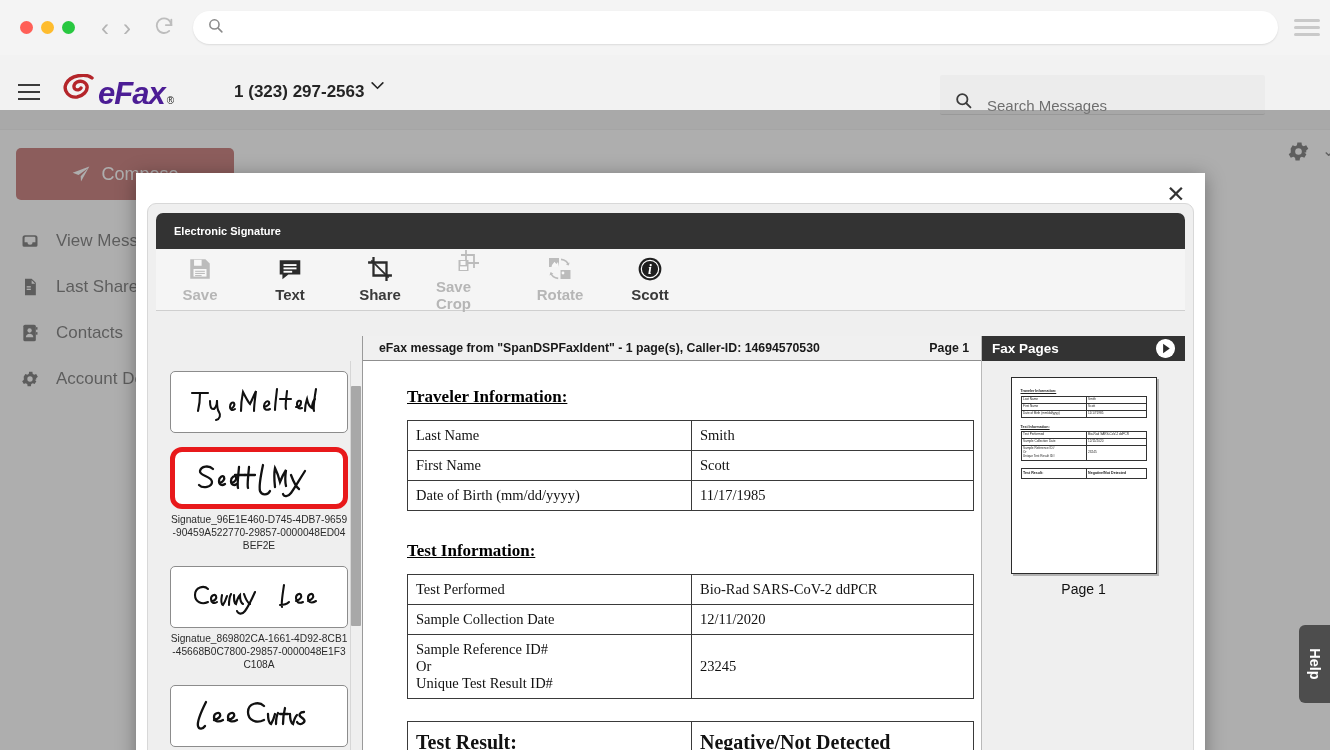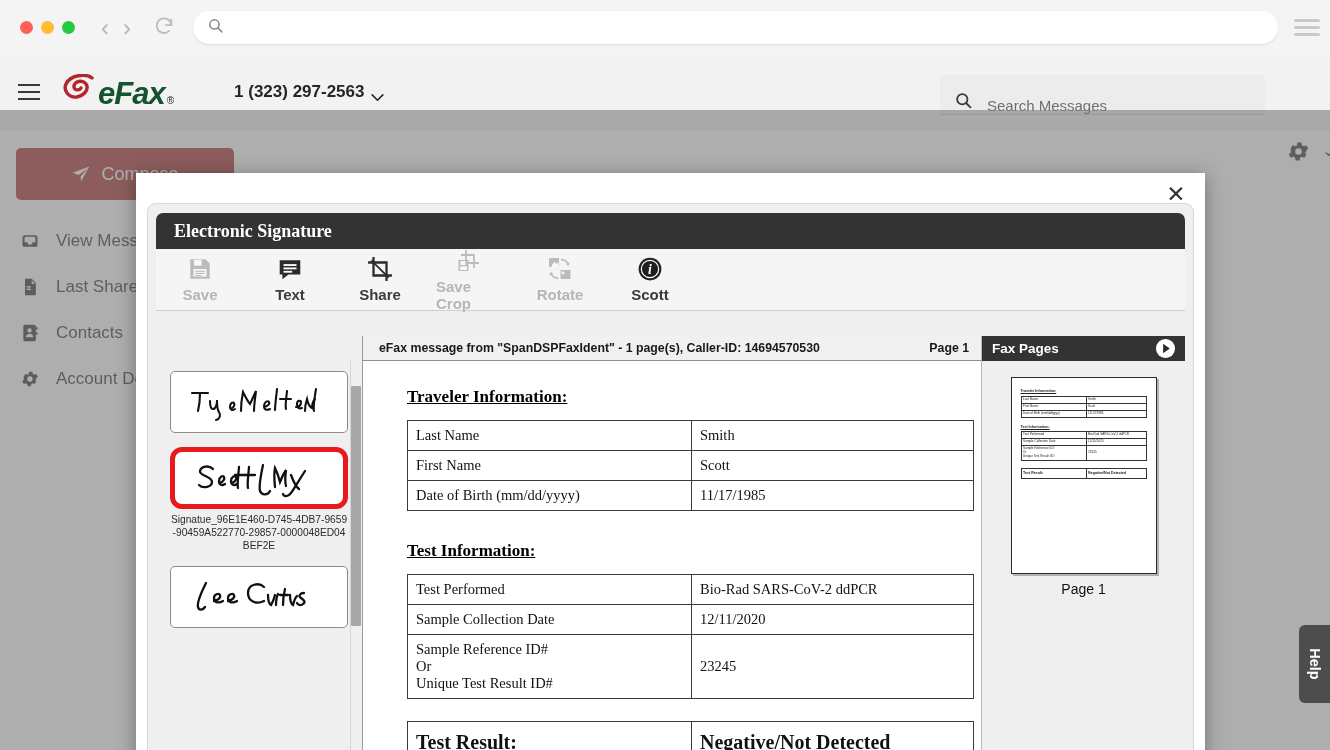--- a/index.html
+++ b/index.html
@@ -41,25 +41,25 @@
   }
   .efax-header {
     position: absolute; left: 0; top: 0; width: 1330px; height: 75px;
     background: #f2f2f2; border-bottom: 1px solid #e6e6e6;
     display: flex; align-items: center;
   }
   .hamburger-app { margin-left: 18px; display: flex; flex-direction: column; gap: 5px; }
   .hamburger-app i { display: block; width: 22px; height: 2px; background: #3b3b3b; }
   .logo { margin-left: 22px; display: flex; align-items: baseline; }
   .logo-swirl { color: #b4252a; font-size: 34px; font-weight: bold; font-style: italic; letter-spacing: -2px; }
-  .logo-text { font-size: 31px; font-weight: bold; color: #14532d; font-style: italic; letter-spacing: -1px; }
+  .logo-text { font-size: 31px; font-weight: bold; color: #4c1d95; font-style: italic; letter-spacing: -1px; }
   .logo-reg { font-size: 10px; color: #1d1d1d; margin-left: 2px; }
   .phone {
     margin-left: 60px; font-size: 17px; color: #252525; font-weight: 600;
-    display: flex; align-items: flex-end; gap: 7px;
+    display: flex; align-items: flex-start; gap: 7px;
   }
   .search-box {
     position: absolute; left: 940px; top: 20px; width: 325px; height: 40px;
     background: #ececec; border-bottom: 1px solid #c9c9c9;
     display: flex; align-items: flex-end; border-radius: 2px;
   }
   .search-box .mag { margin-left: 14px; }
   .search-box input {
     background: transparent; border: 0; outline: 0; margin-left: 14px;
     font-family: "Liberation Sans", sans-serif; font-size: 15px; color: #5a5a5a; width: 230px;
@@ -101,21 +101,21 @@
   .modal-inner {
     position: absolute; left: 11px; top: 30px; width: 1047px; height: 600px;
     background: #efefef; border-radius: 9px 9px 0 0;
     border: 1px solid #d8d8d8;
   }
 
   
   .sig-title {
     margin: 9px 8px 0 8px; height: 36px; background: #333333; border-radius: 7px 7px 0 0;
     display: flex; align-items: center; padding-left: 18px;
-    color: #ffffff; font-size: 18px; font-weight: bold; font-family: Liberation Serif, serif;
+    color: #ffffff; font-size: 11px; font-weight: bold;
   }
   .toolbar {
     margin: 0 8px; height: 62px; background: #f5f5f5;
     border-bottom: 1px solid #cfcfcf;
     display: flex; align-items: center; padding-left: 10px; gap: 22px;
   }
   .tool {
     width: 68px; display: flex; flex-direction: column; align-items: center; gap: 4px;
   }
   .tool .tlabel { font-size: 15px; font-weight: bold; color: #3a3a3a; }
@@ -448,20 +448,38 @@
                       <path d="M62 12c-1 12-2 18-1 21M58 20h10"></path>
                       <path d="M76 10c-3 14-4 22-3 26 2 5 8 4 10 0"></path>
                       <path d="M88 32c-1-9-1-14 0-19 3 6 4 10 5 14 2-5 4-9 6-12-1 7-1 12 0 16"></path>
                       <path d="M104 20c3 8 5 12 8 14M118 16c-7 11-11 18-14 22-3 4-7 4-8 1"></path>
                     </g>
                   </svg>
                 </div>
                 <div class="sig-label">Signatue_96E1E460-D745-4DB7-9659-90459A522770-29857-0000048ED04BEF2E</div>
               </div>
 
+              <div class="sig-card">
+                <div class="sig-frame">
+                  <svg width="150" height="48" viewBox="0 0 150 48">
+                    <g fill="none" stroke="#111" stroke-width="2.1" stroke-linecap="round">
+                      <path d="M24 16c-4-4-13-2-13 6 0 7 7 10 13 7"></path>
+                      <path d="M28 28c3 0 5-3 4-5-1-2-5-1-5 3s3 5 6 3"></path>
+                      <path d="M38 22c-1 5-1 9 1 10 2-3 3-6 4-9"></path>
+                      <path d="M45 32c0-6 1-9 2-11"></path>
+                      <path d="M50 22c0 5 0 8 2 9 1-4 2-7 4-9 0 5 1 8 3 9"></path>
+                      <path d="M60 21c2 6 4 9 6 10M71 19c-4 9-7 15-10 19-3 4-7 3-8 0"></path>
+                      <path d="M100 12c-2 13-3 19-2 22M96 32c4 0 7-1 9-3"></path>
+                      <path d="M112 28c4-1 6-4 5-6s-5-1-5 3 3 6 7 4"></path>
+                      <path d="M124 28c4-1 6-4 5-6s-5-1-5 3 3 6 8 3"></path>
+                    </g>
+                  </svg>
+                </div>
+                <div class="sig-label">Signatue_869802CA-1661-4D92-8CB1-45668B0C7800-29857-0000048E1F3C108A</div>
+              </div>
 
               <div class="sig-card">
                 <div class="sig-frame">
                   <svg width="150" height="48" viewBox="0 0 150 48">
                     <g fill="none" stroke="#111" stroke-width="2.3" stroke-linecap="round">
                       <path d="M22 10c-6 12-9 20-8 24 1 4 5 3 7 0"></path>
                       <path d="M30 28c5-1 7-4 6-6s-6-1-6 3 4 6 9 3"></path>
                       <path d="M44 28c5-1 7-4 6-6s-6-1-6 3 4 6 9 3"></path>
                       <path d="M80 14c-5-5-16-3-16 6 0 8 8 12 16 8"></path>
                       <path d="M84 22c0 6 1 9 3 10 2-3 3-6 4-10"></path>

